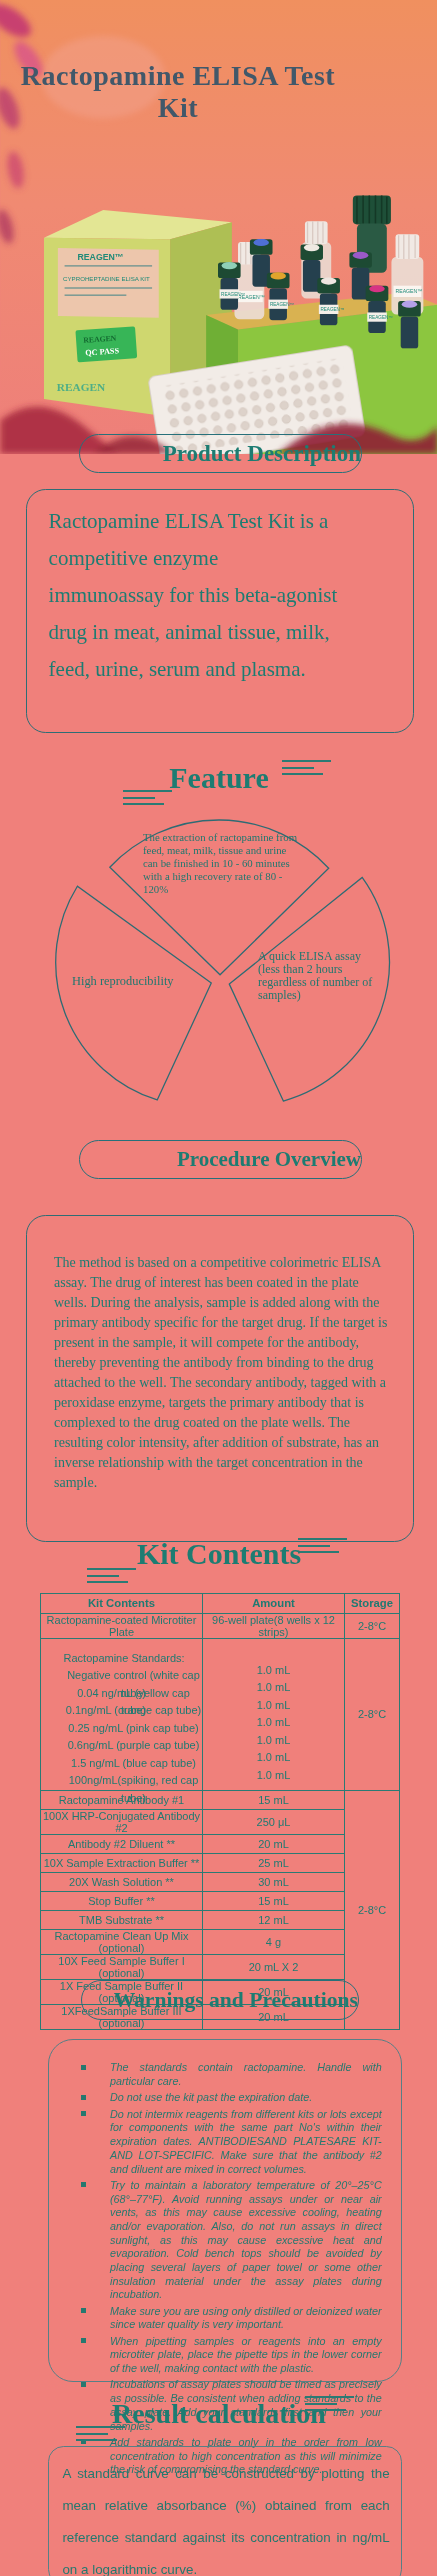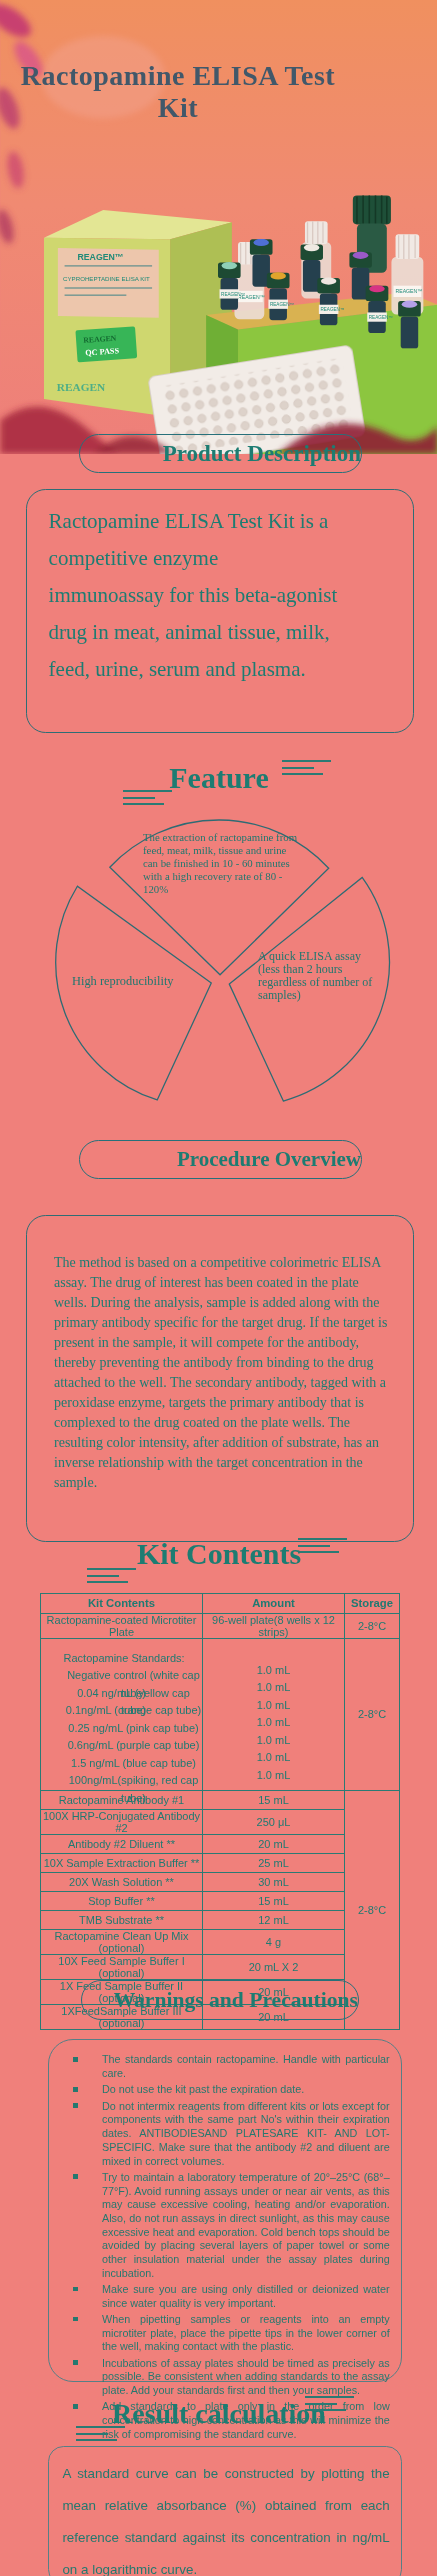--- a/index.html
+++ b/index.html
@@ -48,21 +48,21 @@
   tr.r-plate td{height:18px;}
   tr.r-row td{height:18px;}
   td.std-names{text-align:left;}
   .std-line{height:17.5px;line-height:17.5px;}
   .std-head{padding-left:5.2px;margin-top:11px;}
   .std-sub{padding-left:24px;}
   .amt-line{height:17.5px;line-height:17.5px;text-align:center;}
   
   .warn-box{position:absolute;left:48px;top:2039px;width:352px;height:341px;
       border:1.5px solid #577f86;border-radius:25px;}
-  ul.warnings{list-style:none;margin:0;padding:13.4px 11.3px 0 24px;}
+  ul.warnings{list-style:none;margin:8px;padding:13.4px 11.3px 0 24px;font-style:italic;}
   ul.warnings li{position:relative;padding-left:29px;margin-bottom:2.6px;text-align:justify;
       font-family:"Liberation Sans",sans-serif;font-size:10.8px;line-height:13.7px;color:#26786f;}
   ul.warnings li::before{content:"";position:absolute;left:0;top:3.6px;width:4.6px;height:4.6px;background:#26786f;}
   
   .result-box{position:absolute;left:48px;top:2446px;width:352px;height:137px;
       border:1.5px solid #577f86;border-radius:15.5px;color:#23796f;font-family:"Liberation Sans",sans-serif;}
   .result-body{margin:11.3px 11.3px 0 13.4px;font-size:13.4px;line-height:32px;text-align:justify;}
   
   .sv-tiny{font-family:"Liberation Sans",sans-serif;fill:#1f8a78;}
 </style>

